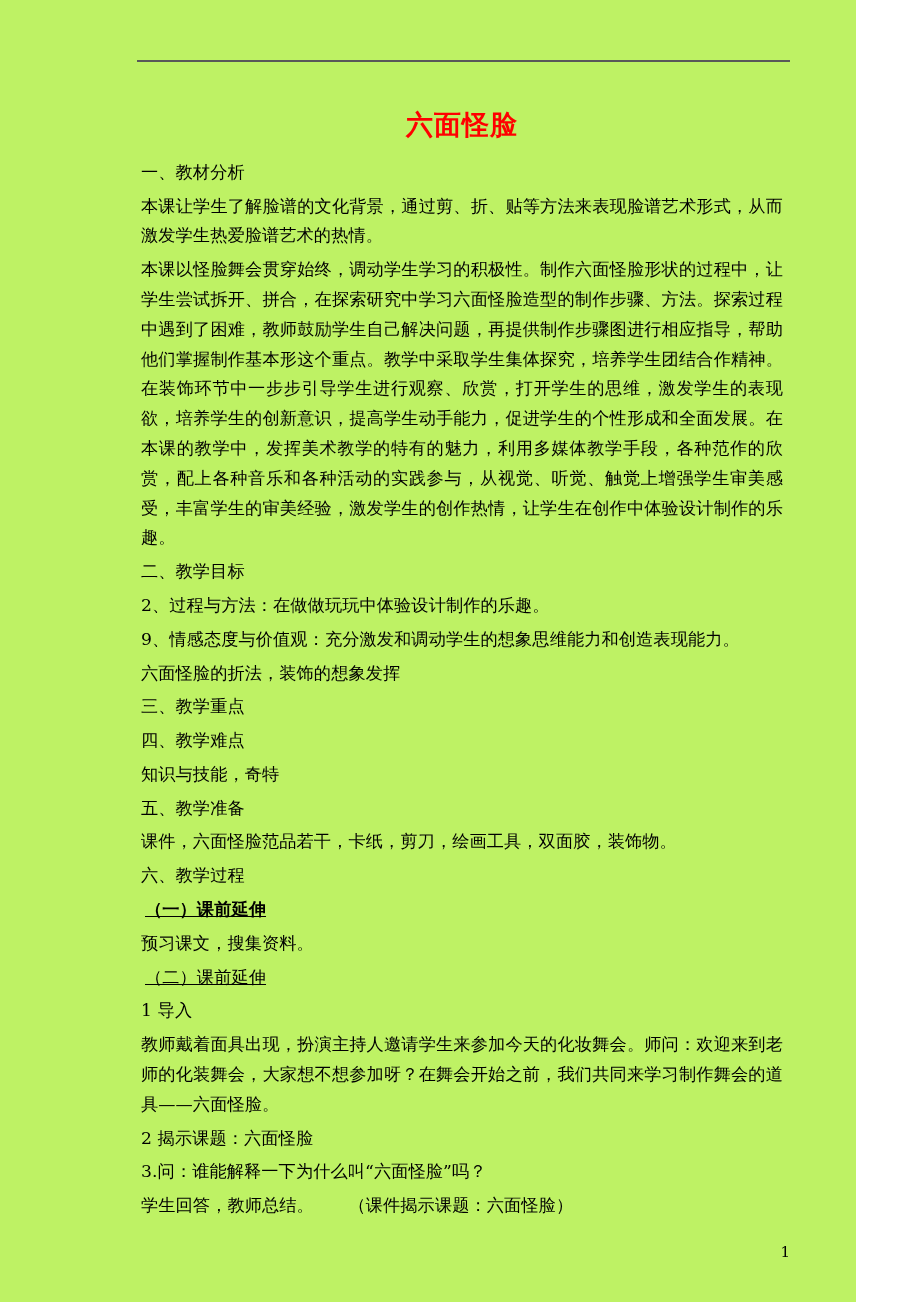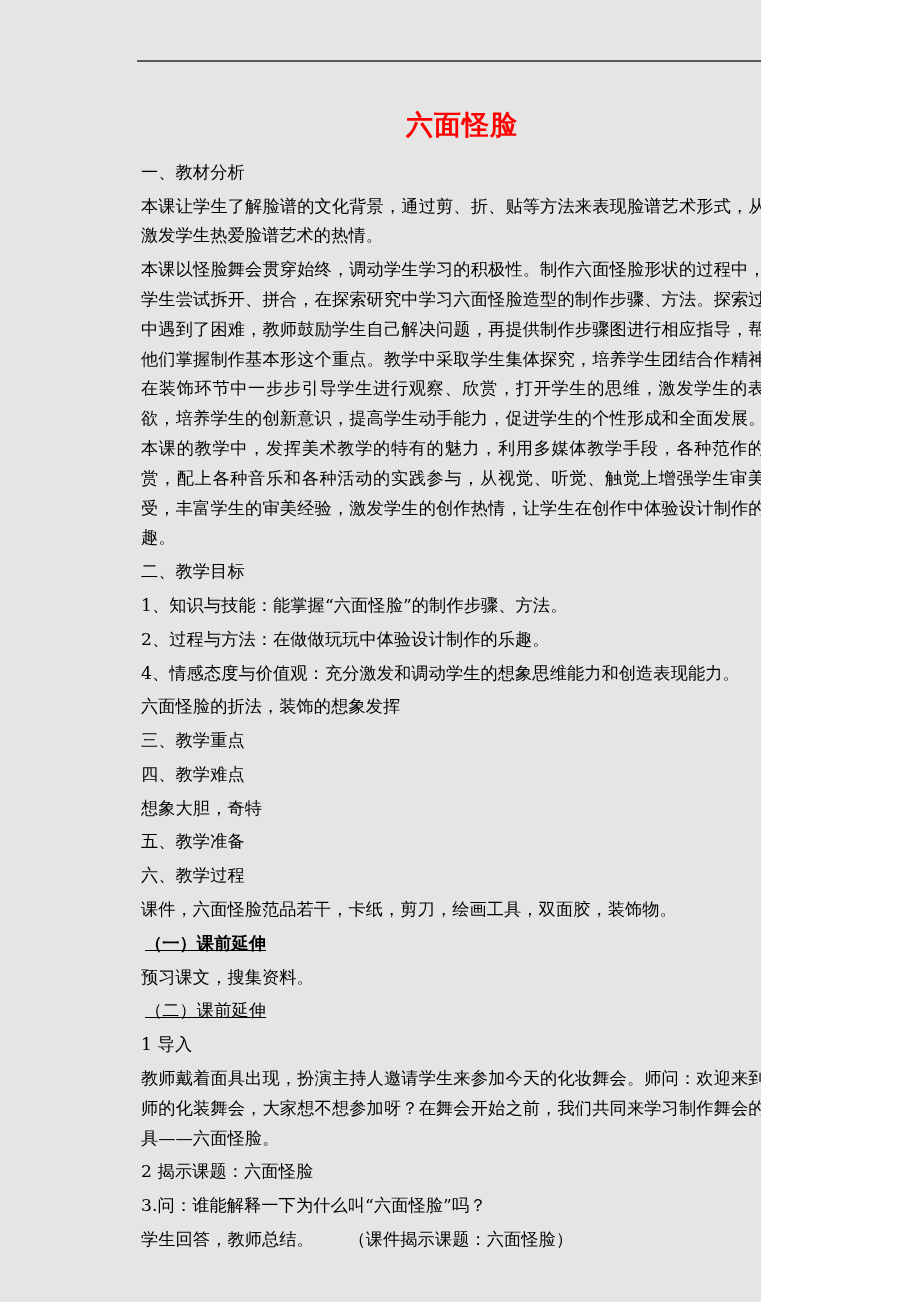--- a/index.html
+++ b/index.html
@@ -6,23 +6,23 @@
     margin: 0;
     padding: 0;
     background: #ffffff;
   }
   body {
     font-family: "DejaVu Serif", "Liberation Serif", serif;
     color: #000000;
   }
   .page {
     position: relative;
-    width: 761px;
+    width: 856px;
     height: 1302px;
-    background: #e5e5e5;
+    background: #bef264;
     overflow: hidden;
     box-sizing: border-box;
   }
   .header-rule {
     position: absolute;
     left: 137px;
     top: 60px;
     width: 653px;
     height: 2px;
     background: #595959;
@@ -79,30 +79,29 @@
 
   <div class="header-rule" style="background: rgb(89, 89, 89);"></div>
 
   <div class="content">
     <h1 class="doc-title" style="color: rgb(255, 0, 0);">六面怪脸</h1>
     <div id="body-blocks">
         <p class="para">一、教材分析</p>
         <p class="para">本课让学生了解脸谱的文化背景，通过剪、折、贴等方法来表现脸谱艺术形式，从而激发学生热爱脸谱艺术的热情。</p>
         <p class="para">本课以怪脸舞会贯穿始终，调动学生学习的积极性。制作六面怪脸形状的过程中，让学生尝试拆开、拼合，在探索研究中学习六面怪脸造型的制作步骤、方法。探索过程中遇到了困难，教师鼓励学生自己解决问题，再提供制作步骤图进行相应指导，帮助他们掌握制作基本形这个重点。教学中采取学生集体探究，培养学生团结合作精神。在装饰环节中一步步引导学生进行观察、欣赏，打开学生的思维，激发学生的表现欲，培养学生的创新意识，提高学生动手能力，促进学生的个性形成和全面发展。在本课的教学中，发挥美术教学的特有的魅力，利用多媒体教学手段，各种范作的欣赏，配上各种音乐和各种活动的实践参与，从视觉、听觉、触觉上增强学生审美感受，丰富学生的审美经验，激发学生的创作热情，让学生在创作中体验设计制作的乐趣。</p>
         <p class="para">二、教学目标</p>
-        <p class="para">1、知识与技能：能掌握“六面怪脸”的制作步骤、方法。</p>
         <p class="para">2、过程与方法：在做做玩玩中体验设计制作的乐趣。</p>
-        <p class="para">4、情感态度与价值观：充分激发和调动学生的想象思维能力和创造表现能力。</p>
+        <p class="para">9、情感态度与价值观：充分激发和调动学生的想象思维能力和创造表现能力。</p>
         <p class="para">六面怪脸的折法，装饰的想象发挥</p>
         <p class="para">三、教学重点</p>
         <p class="para">四、教学难点</p>
-        <p class="para">想象大胆，奇特</p>
+        <p class="para">知识与技能，奇特</p>
         <p class="para">五、教学准备</p>
+        <p class="para">课件，六面怪脸范品若干，卡纸，剪刀，绘画工具，双面胶，装饰物。</p>
         <p class="para">六、教学过程</p>
-        <p class="para">课件，六面怪脸范品若干，卡纸，剪刀，绘画工具，双面胶，装饰物。</p>
         <p class="para bold indent1">（一）课前延伸</p>
         <p class="para">预习课文，搜集资料。</p>
         <p class="para indent1">（二）课前延伸</p>
         <p class="para">1 导入</p>
         <p class="para">教师戴着面具出现，扮演主持人邀请学生来参加今天的化妆舞会。师问：欢迎来到老师的化装舞会，大家想不想参加呀？在舞会开始之前，我们共同来学习制作舞会的道具——六面怪脸。</p>
         <p class="para">2 揭示课题：六面怪脸</p>
         <p class="para">3.问：谁能解释一下为什么叫“六面怪脸”吗？</p>
         <p class="para">学生回答，教师总结。　　（课件揭示课题：六面怪脸）</p>
       </div>
   </div>

